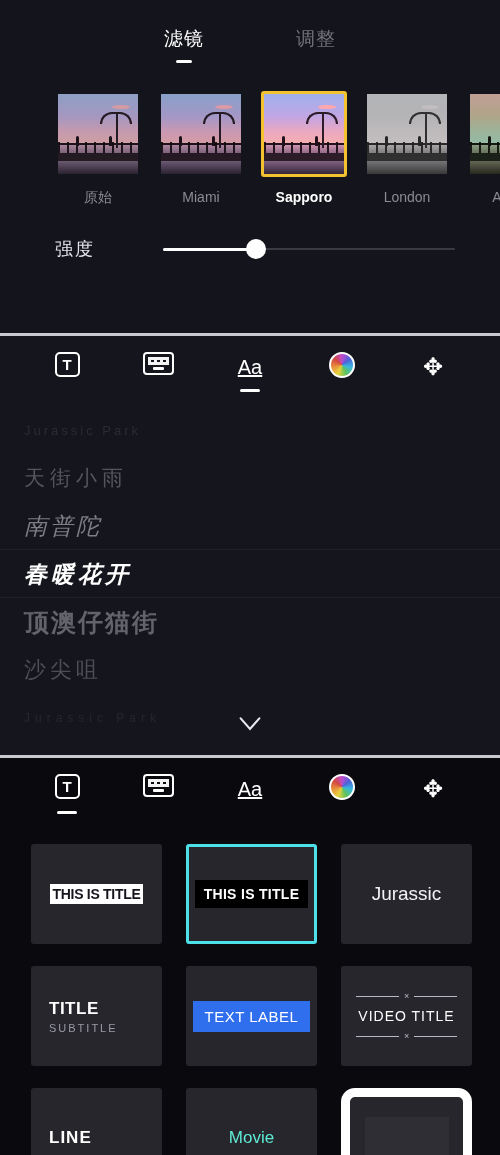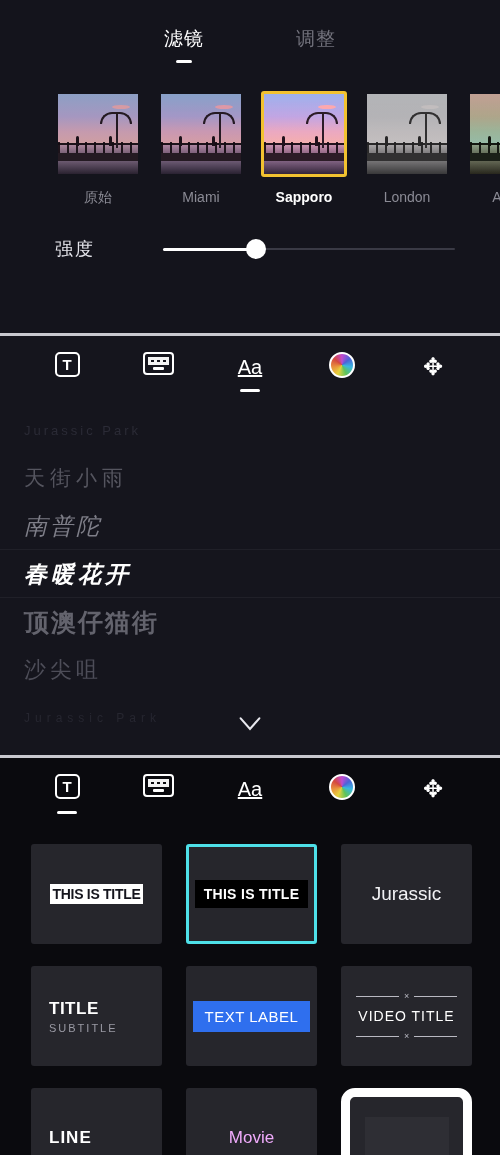--- a/index.html
+++ b/index.html
@@ -238,21 +238,21 @@
   .vt-rule {
     display: flex; align-items: center; gap: 5px; height: 10px;
   }
   .vt-rule span.line { flex: 1; height: 1px; background: #b9b9c2; }
   .vt-rule span.x { font-size: 9px; color: #b9b9c2; line-height: 9px; }
   .s-videotitle {
     font-size: 14px; color: #ffffff; text-align: center;
     letter-spacing: 1px; margin: 7px 0;
   }
   .s-line { font-size: 17px; font-weight: bold; color: #ffffff; letter-spacing: 1px; }
-  .s-partial { font-size: 17px; color: #f0abfc; }
+  .s-partial { font-size: 17px; color: #5eead4; }
   .card-inner-dark {
     width: 84px; height: 42px; background: #2e2e34;
   }
   .left-align { align-items: flex-start; padding-left: 15px; }
 </style>
 </head>
 <body>
 
 <div class="screen">
 

